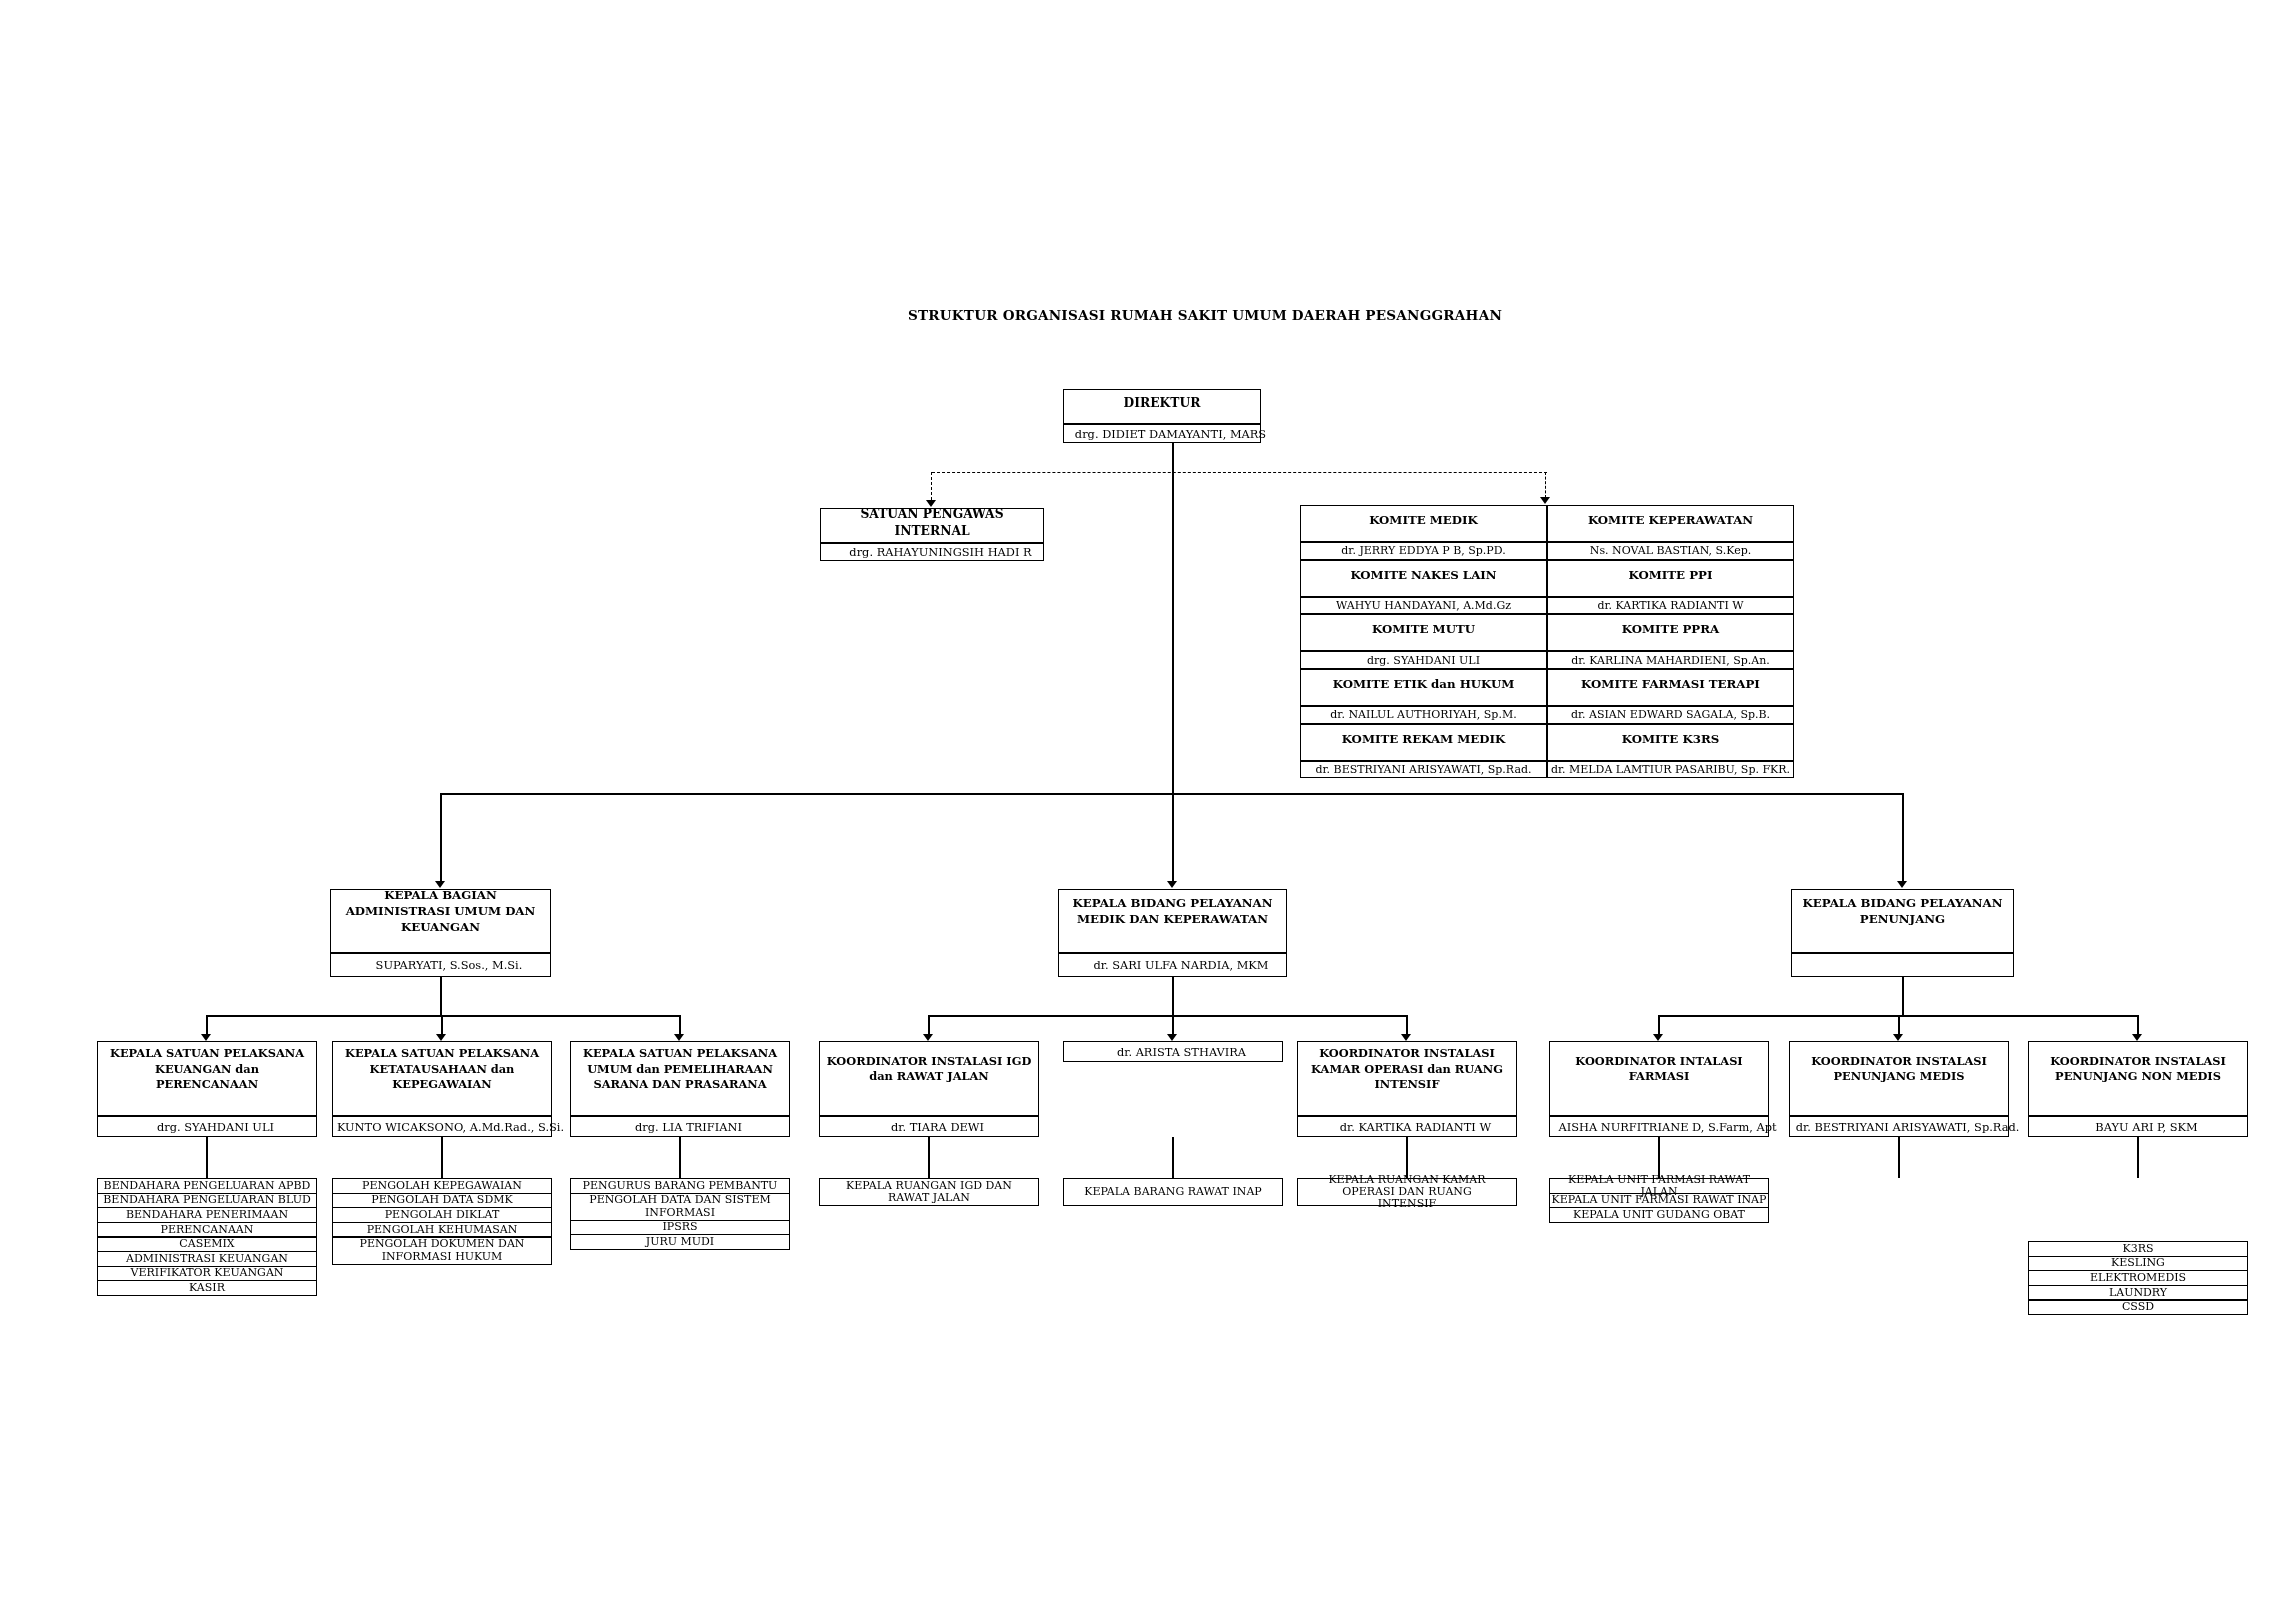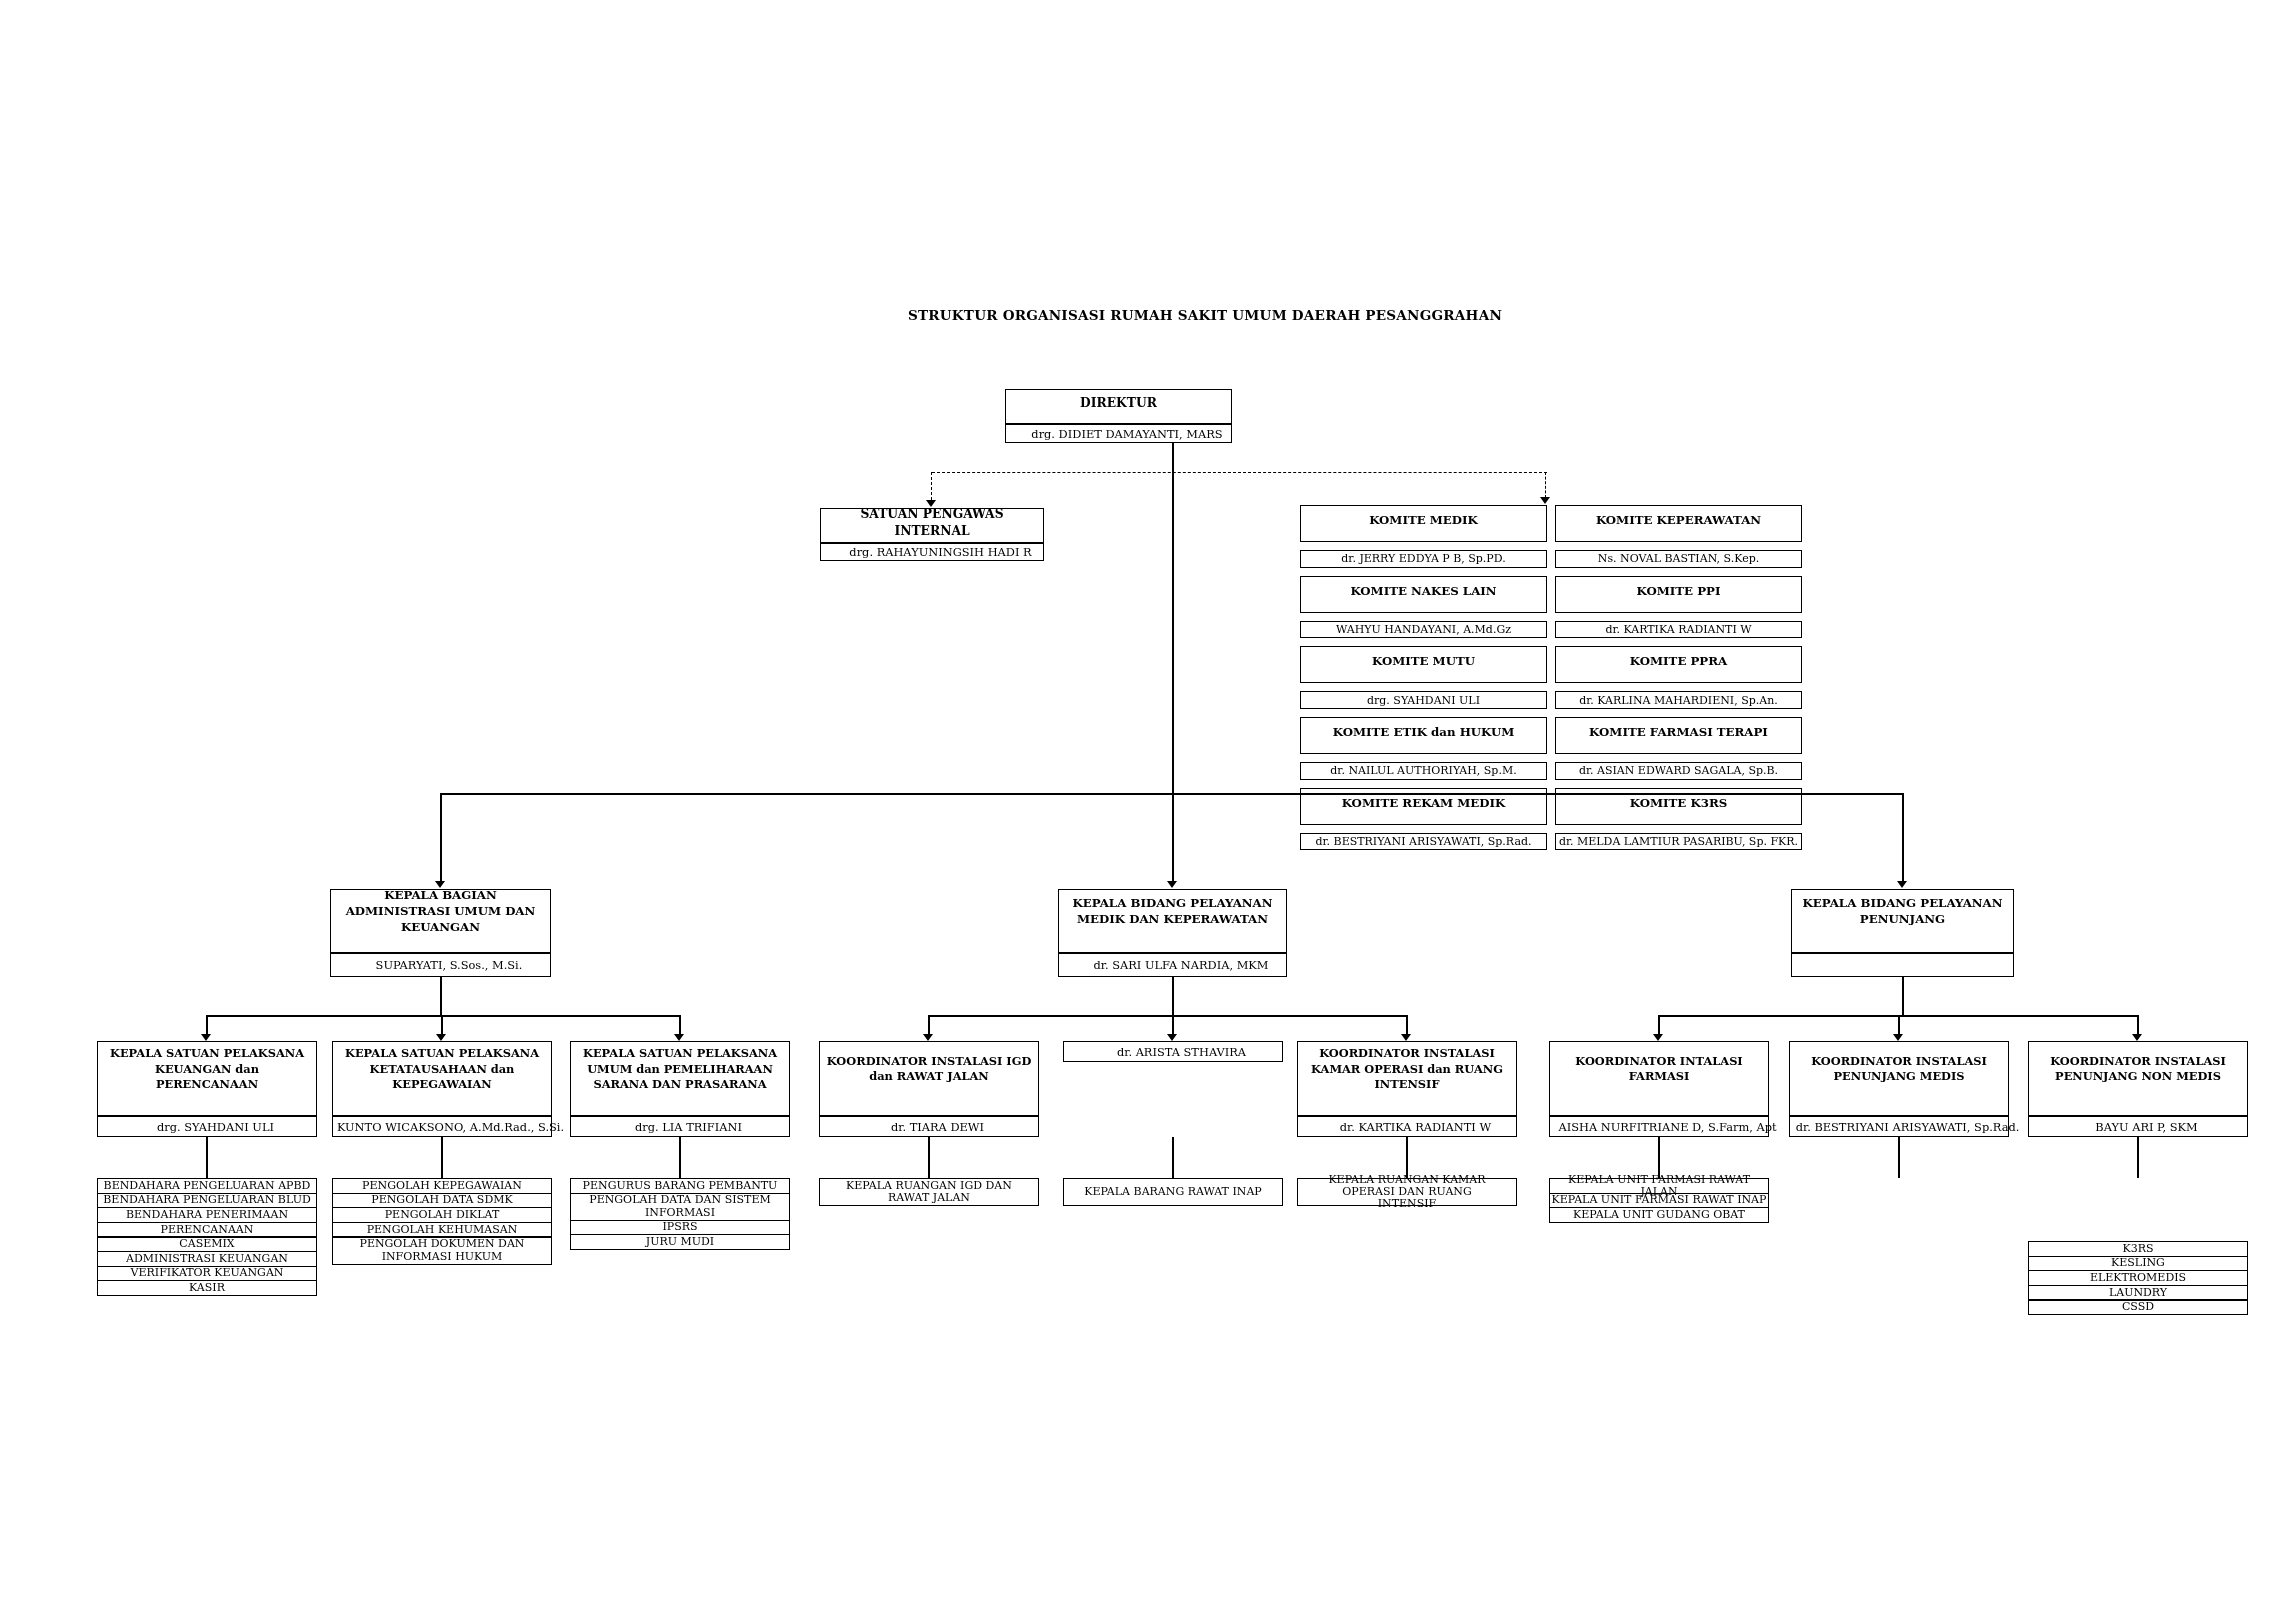--- a/index.html
+++ b/index.html
@@ -45,21 +45,20 @@
     display: flex; align-items: center; justify-content: center;
     text-align: center; font-size: 11px; line-height: 1.12;
     background: #fff;
   }
   .cell.tall { height: 28px; padding: 0 18px; }
   .kgrid {
     position: absolute;
     display: grid;
     grid-template-columns: 247px 247px;
     grid-template-rows: 37px 17.7px 37px 17.7px 37px 17.7px 37px 17.7px 37px 17.7px;
-    gap: 8px;
   }
   .kh {
     border: 1.8px solid #000;
     display: flex; align-items: center; justify-content: center;
     font-weight: bold; font-size: 11.8px; text-align: center;
     padding-bottom: 7.3px; background: #fff;
   }
   .kn {
     border: 0.9px solid #000;
     display: flex; align-items: center; justify-content: center;
@@ -74,21 +73,21 @@
     border-top: 7.3px solid #000;
   }
 </style>
 </head>
 <body>
 
 <div id="canvas">
 
   <div class="page-title" style="left:555px;top:307px;width:1300px">STRUKTUR ORGANISASI RUMAH SAKIT UMUM DAERAH PESANGGRAHAN</div>
 
-  <div class="orgbox" style="left:1005px;top:389px;width:227px">
+  <div class="orgbox" style="left:1063px;top:389px;width:198px">
     <div class="hd hd1">DIREKTUR</div>
     <div class="nm nm1">drg. DIDIET DAMAYANTI, MARS</div>
   </div>
 
   <i class="ln" style="left:1172px;top:443px;width:1.8px;height:350px"></i>
   <i class="dash-h" style="left:932px;top:472px;width:615px"></i>
   <i class="dash-v" style="left:931px;top:472px;height:28px"></i>
   <i class="dash-v" style="left:1545px;top:472px;height:25.5px"></i>
   <i class="arr" style="left:926px;top:500px"></i>
   <i class="arr" style="left:1540px;top:497px"></i>

